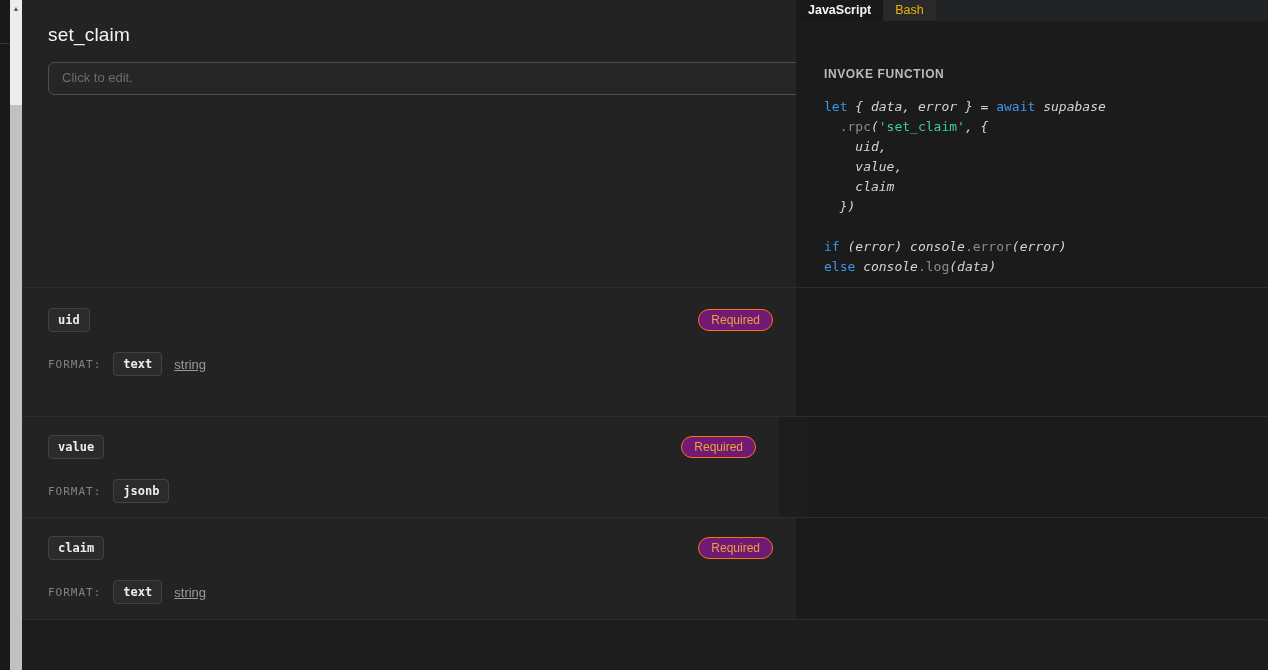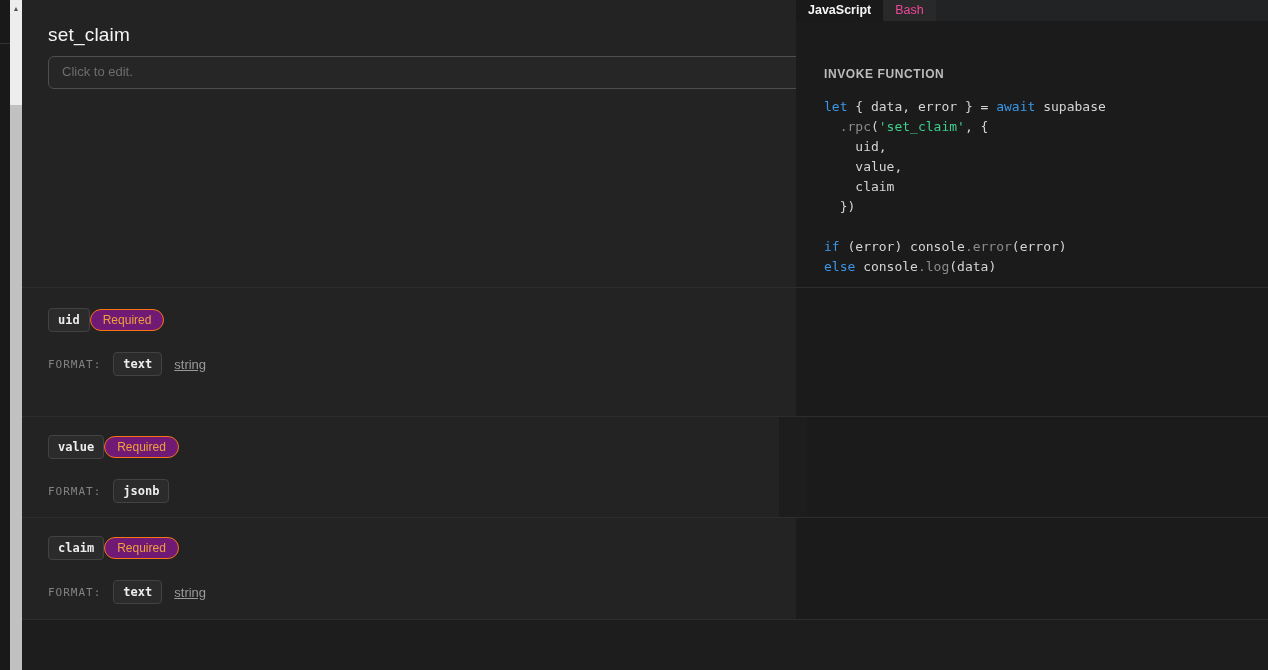--- a/index.html
+++ b/index.html
@@ -22,41 +22,41 @@
   .row-main{height:288px;}
   .row-arg-1{height:129px;}
   .row-arg-2{height:101px;gap:28px;}
   .row-arg-3{height:102px;}
   .footer-row{flex:1;border-bottom:none;background:#1d1d1d;}
   .cell-left{width:774px;box-sizing:border-box;background:var(--panel-left,#232323);padding:0 23px 0 26px;}
   .cell-right{width:472px;box-sizing:border-box;background:var(--panel-right,#1b1b1b);display:flex;flex-direction:column;}
   
   .fn-title{margin:24px 0 0 0;font-size:19px;font-weight:500;color:#f5f5f5;letter-spacing:.2px;}
   .desc-input{
-    display:block;box-sizing:border-box;width:800px;height:33px;margin-top:10px;
+    display:block;box-sizing:border-box;width:800px;height:33px;margin-top:16px;
     background:#262626;border:1px solid #4e4e4e;border-radius:6px;
     padding:7px 13px;font-family:"Liberation Sans",sans-serif;font-size:13px;color:#cfcfcf;
     resize:both;outline:none;
   }
   .desc-input::placeholder{color:#6d6d6d;}
   
   .tabbar{height:21px;display:flex;background:#222324;flex-shrink:0;}
-  .tab{padding:0 12px;line-height:21px;font-size:12.5px;color:#ec4899;background:#292929;cursor:pointer;}
+  .tab{padding:0 12px;line-height:21px;font-size:12.5px;color:#eab308;background:#292929;cursor:pointer;}
   .tab.active{background:#191919;color:#f5f5f5;font-weight:700;}
   .tab-rest{flex:1;background:#222324;}
   .code-wrap{padding:46px 10px 0 28px;}
   .code-heading{font-size:12px;font-weight:700;letter-spacing:.6px;color:#bcbcbc;}
   .code{margin:16px 0 0 0;font-family:"DejaVu Sans Mono",monospace;font-size:13px;line-height:20px;color:var(--c-pl,#d4d4d4);}
   .tok-kw{color:var(--c-kw,#3b97e8);}
-  .tok-pl{color:var(--c-pl,#d4d4d4);}
+  .tok-pl{color:var(--c-pl,#d4d4d4);font-style:italic;}
   .tok-m{color:var(--c-m,#8c8c8c);}
   .tok-s{color:var(--c-s,#3ecf8e);}
   
   .args-heading{margin:0;padding-top:7px;font-size:14.5px;font-weight:600;color:#f0f0f0;}
-  .arg-name-row{display:flex;align-items:center;margin-top:20px;}
+  .arg-name-row{display:flex;align-items:center;justify-content:space-between;margin-top:20px;}
   .row-arg-2 .arg-name-row,.row-arg-3 .arg-name-row{margin-top:18px;}
   .chip{
     display:inline-block;box-sizing:border-box;
     font-family:"DejaVu Sans Mono",monospace;font-size:12px;font-weight:700;color:#ededed;
     background:#2b2b2b;border:1px solid #424242;border-radius:4px;
     padding:4px 9px;line-height:14px;
   }
   .badge{
     font-size:12px;font-weight:400;color:var(--accent,#efa13b);
     border:1px solid #f97316;background:#701a75;border-radius:999px;

